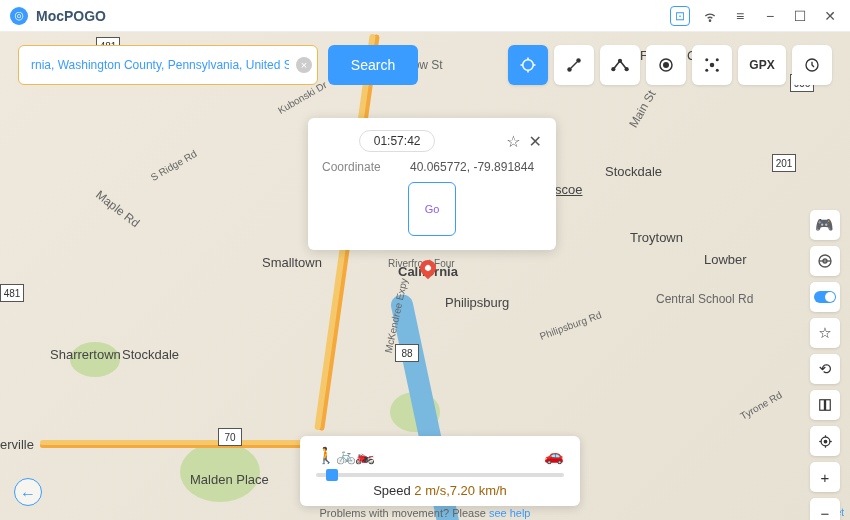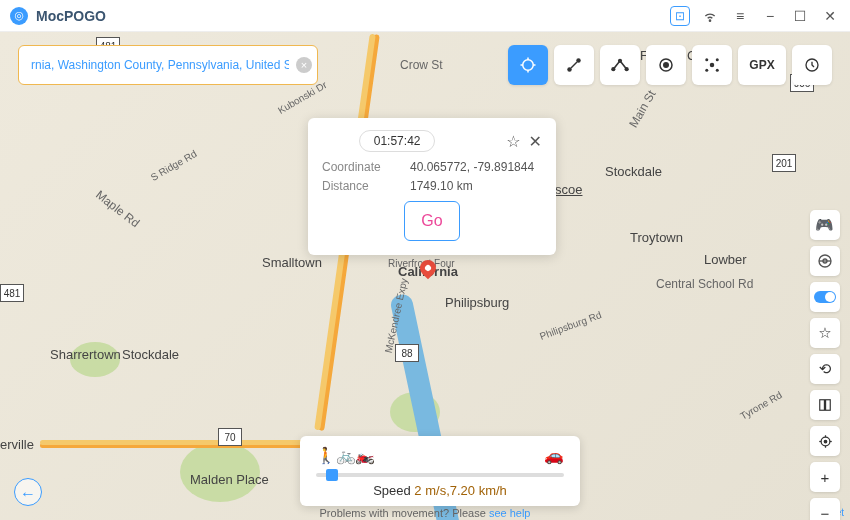--- a/index.html
+++ b/index.html
@@ -45,21 +45,21 @@
 .route-shield { position:absolute; width:24px; height:18px; border:1.5px solid #555; border-radius:0; background:#fff; font-size:10px; color:#333; display:flex; align-items:center; justify-content:center; }
 .green { position:absolute; background:#c9dca5; border-radius:50%; }
 
 
 .info-card { position: absolute; left: 308px; top: 118px; width: 248px; background: #fff; border-radius: 6px; box-shadow: 0 2px 12px rgba(0,0,0,0.15); padding: 12px 14px 14px; z-index: 25; }
 .info-header { display:flex; justify-content:space-between; align-items:center; margin-bottom:8px;gap:34px; }
 .time-pill { border:1px solid #ddd; border-radius:12px; padding:3px 14px; font-size:12px; color:#333; margin:0 auto; }
 .info-icons { display:flex; gap:8px; color:#555; }
 .info-row { display:flex; font-size:12px; color:#555; margin:5px 0; gap:18px; }
 .info-row .lab { width:70px; color:#888; }
-.go-btn { margin:8px auto 0; display:block; border:1.5px solid #3b9cff; color:#ec4899; background:#fff; border-radius:6px; padding:10px 16px; font-size:16px; cursor:pointer; }
+.go-btn { margin:8px auto 0; display:block; border:1.5px solid #3b9cff; color:#8b5cf6; background:#fff; border-radius:6px; padding:20px 16px; font-size:11px; cursor:pointer; }
 .info-card::after { content:""; position:absolute; bottom:-8px; left:50%; margin-left:-8px; border:8px solid transparent; border-top-color:#fff; }
 .pin { position:absolute; left:420px; top:260px; width:16px; height:16px; background:#e74c3c; border-radius:50% 50% 50% 0; transform:rotate(-45deg); z-index:22; }
 .pin::after { content:""; position:absolute; width:6px; height:6px; background:#fff; border-radius:50%; top:5px; left:5px; }
 
 
 .speed-panel { position: absolute; left: 300px; bottom: 14px; width: 280px; background: #fff; border-radius: 6px; box-shadow: 0 2px 10px rgba(0,0,0,0.15); padding: 10px 16px 8px; z-index: 25; }
 .mode-row { display:flex; justify-content:space-between; align-items:center; font-size:16px; color:#222; }
 .slider-track { height:4px; background:#ddd; border-radius:2px; margin:8px 0 6px; position:relative; }
 .slider-thumb { position:absolute; left:4%; top:-4px; width:12px; height:12px; background:#3b9cff; border-radius:2px; }
 .speed-text { text-align:center; font-size:13px; }
@@ -102,21 +102,21 @@
   <div class="river"></div>
   <div class="river2"></div>
   <div class="road r1"></div>
   <div class="road r2"></div>
 
   <div class="label city" style="left:640px;top:16px;">Fayette City</div>
   <div class="label city" style="left:605px;top:132px;">Stockdale</div>
   <div class="label city" style="left:555px;top:150px;text-decoration:underline;">scoe</div>
   <div class="label city" style="left:630px;top:198px;">Troytown</div>
   <div class="label city" style="left:704px;top:220px;">Lowber</div>
-  <div class="label" style="left:656px;top:245px;">Central School Rd</div>
+  <div class="label" style="left:656px;top:260px;">Central School Rd</div>
   <div class="label city" style="left:262px;top:223px;">Smalltown</div>
   <div class="label city" style="left:398px;top:232px;font-weight:600;">California</div>
   <div class="label" style="left:388px;top:226px;font-size:10px;">Riverfront Four</div>
   <div class="label city" style="left:445px;top:263px;">Philipsburg</div>
   <div class="label city" style="left:50px;top:315px;">Sharrertown</div>
   <div class="label city" style="left:122px;top:315px;">Stockdale</div>
   <div class="label city" style="left:0px;top:405px;">erville</div>
   <div class="label city" style="left:190px;top:440px;">Malden Place</div>
   <div class="label" style="left:92px;top:170px;transform:rotate(38deg);">Maple Rd</div>
   <div class="label" style="left:400px;top:26px;">Crow St</div>
@@ -131,20 +131,21 @@
   <div class="route-shield" style="left:0px;top:252px;">481</div>
   <div class="route-shield" style="left:395px;top:312px;">88</div>
   <div class="route-shield" style="left:218px;top:396px;">70</div>
   <div class="route-shield" style="left:772px;top:122px;">201</div>
   <div class="route-shield" style="left:790px;top:42px;">906</div>
 </div>
 
 <div class="search-row">
   <input class="search-input" value="rnia, Washington County, Pennsylvania, United States" style="">
   <div class="search-clear">×</div>
+  <button class="search-btn">Search</button>
 </div>
 
 <div class="top-tools">
   <div class="tool-btn active">
       <svg width="18" height="18" viewBox="0 0 24 24" fill="none" stroke="#fff" stroke-width="2">
         <circle cx="12" cy="12" r="7"></circle>
         <line x1="12" y1="2" x2="12" y2="5"></line>
         <line x1="12" y1="19" x2="12" y2="22"></line>
         <line x1="2" y1="12" x2="5" y2="12"></line>
         <line x1="19" y1="12" x2="22" y2="12"></line>
@@ -230,24 +231,20 @@
     <div class="time-pill">01:57:42</div>
     <div class="info-icons">
       <span style="cursor:pointer">☆</span>
       <span style="cursor:pointer">✕</span>
     </div>
   </div>
   <div class="info-row">
       <span class="lab">Coordinate</span>
       <span>40.065772, -79.891844</span>
     </div>
-  <div class="info-row">
-      <span class="lab">Distance</span>
-      <span>1749.10 km</span>
-    </div>
   <button class="go-btn">Go</button>
 </div>
 
 <div class="speed-panel">
   <div class="mode-row">
     <span>🚶</span>
     <span>🚲</span>
     <span>🏍️</span>
     <span style="flex:1"></span>
     <span>🚗</span>

